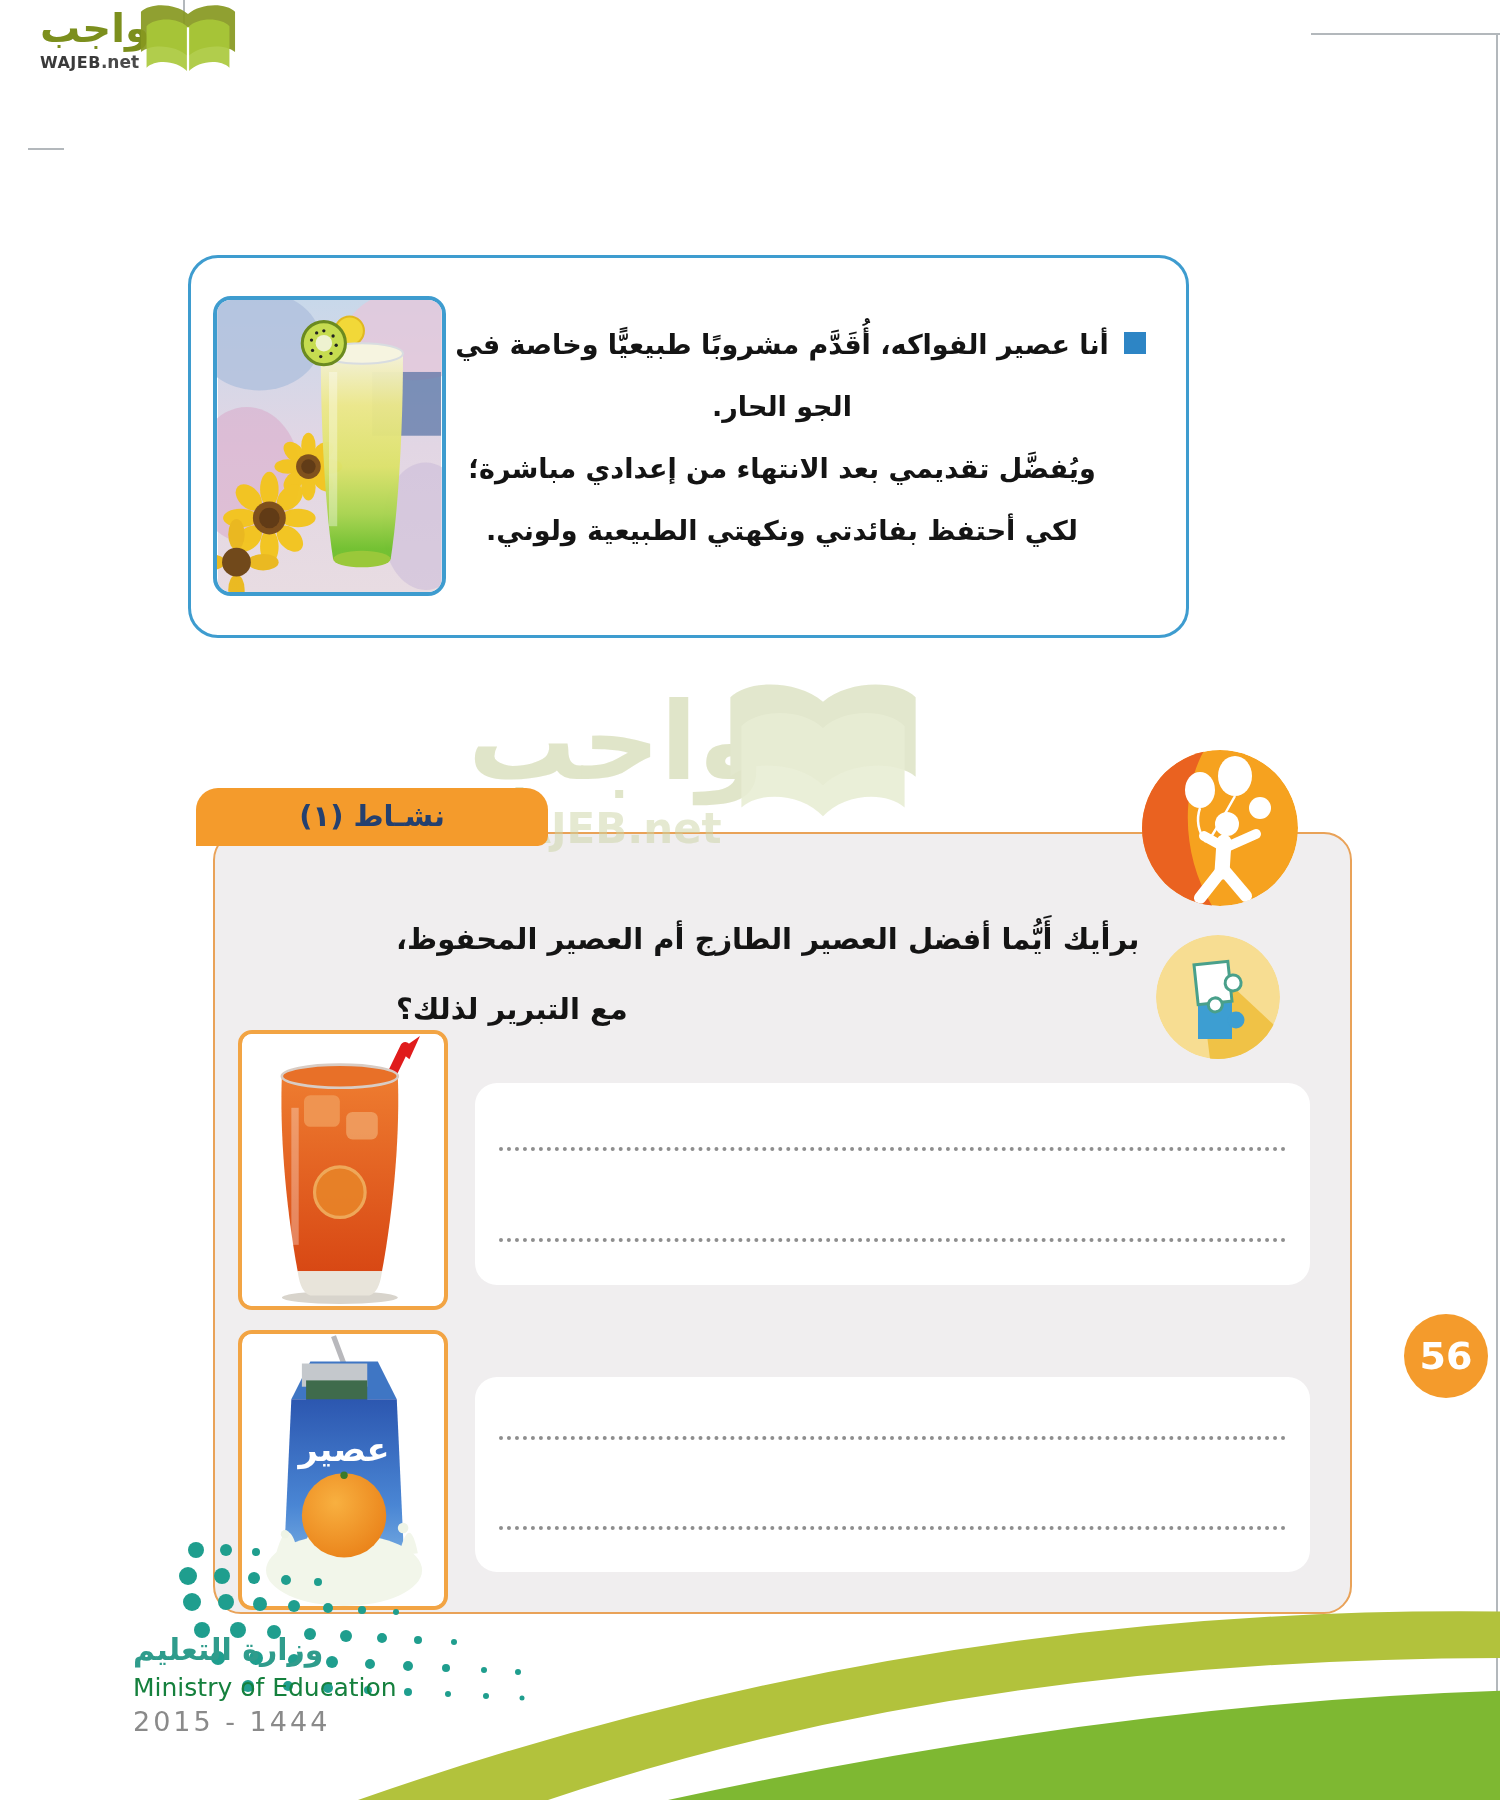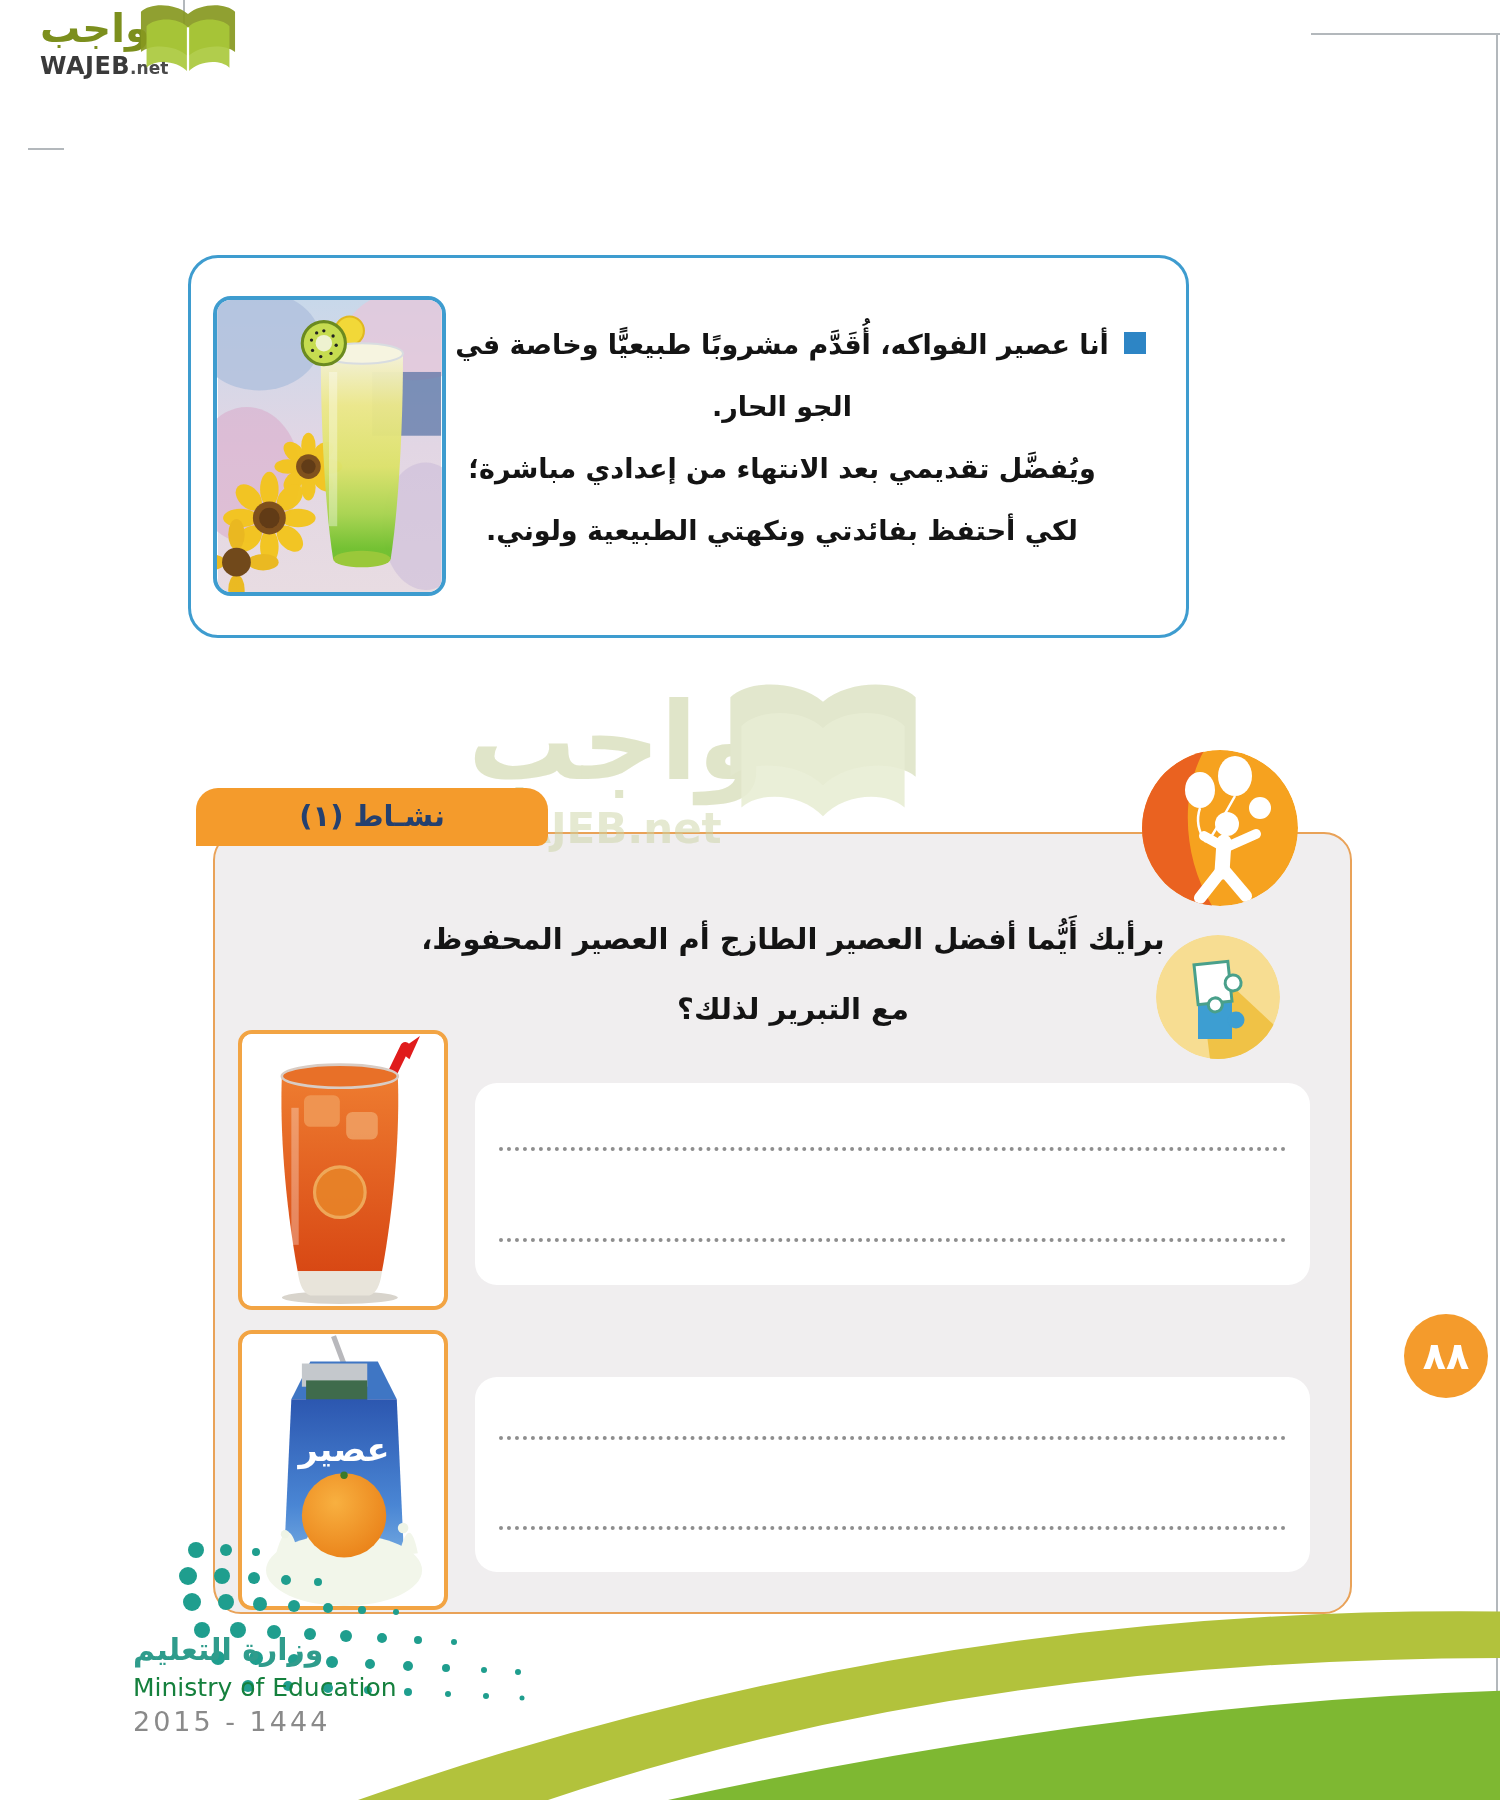--- a/index.html
+++ b/index.html
@@ -3,36 +3,36 @@
 <meta charset="utf-8">
 <style>
   html,body{margin:0;padding:0;background:#fff;}
   #page{position:relative;width:1500px;height:1800px;background:#fff;overflow:hidden;
         font-family:"DejaVu Sans","Liberation Sans",sans-serif;margin-left:28px;}
   .abs{position:absolute;}
   
   .trim{background:#b3b8bc;position:absolute;}
   
   .logo-ar{font-size:40px;font-weight:bold;color:#7c8f1d;line-height:1;}
-  .logo-en{font-size:24px;font-weight:800;color:#3a3a3a;letter-spacing:.5px;}
+  .logo-en{font-size:16px;font-weight:800;color:#3a3a3a;letter-spacing:.5px;}
   .logo-tld{font-size:17px;font-weight:bold;color:#4a4a4a;}
   
   .title-box{left:447px;top:161px;width:485px;height:70px;border:2px solid #7fc2e6;background:#fff;
              text-align:center;line-height:70px;font-size:36px;font-weight:bold;color:#d3232a;z-index:4;}
   
   .intro-box{left:160px;top:255px;width:995px;height:377px;border:3px solid #3e9ccf;border-radius:30px;background:#fff;z-index:1;}
   .photo-frame{border:4px solid #3e9ccf;border-radius:18px;overflow:hidden;background:#fff;z-index:2;}
   .bullet{left:1096px;top:332px;width:22px;height:22px;background:#2d85c5;z-index:4;}
   .intro-text{left:420px;top:314px;width:668px;direction:rtl;text-align:center;z-index:4;color:#141414;}
   .intro-text .ln{height:62px;line-height:62px;font-size:27px;font-weight:bold;white-space:nowrap;}
   
   .tab{left:168px;top:788px;width:352px;height:58px;background:#f49b2c;border-radius:22px 22px 10px 0;
        text-align:center;line-height:56px;font-size:29px;font-weight:bold;color:#24406f;z-index:3;}
   .panel{left:185px;top:832px;width:1135px;height:778px;background:#f0eeef;border:2px solid #e9a258;border-radius:28px;z-index:1;}
-  .question{left:380px;top:904px;width:770px;direction:rtl;text-align:center;z-index:5;color:#141414;}
+  .question{left:368px;top:904px;width:770px;direction:rtl;text-align:left;z-index:5;color:#141414;}
   .question .ln{height:70px;line-height:70px;font-size:29px;font-weight:bold;white-space:nowrap;}
   .img-frame{border:4px solid #f2a444;border-radius:14px;background:#fff;overflow:hidden;z-index:3;}
   .answer-box{width:835px;background:#fff;border-radius:22px;z-index:3;}
   .dotline{position:absolute;left:24px;right:24px;height:0;border-top:4px dotted #8e8e8e;}
   
   .wm{left:440px;top:688px;width:470px;height:180px;opacity:.5;z-index:2;pointer-events:none;}
   .wm-ar{position:absolute;left:0;top:0;font-size:108px;font-weight:bold;color:#c3cc94;line-height:1;}
   .wm-en{position:absolute;left:6px;top:116px;font-size:42px;font-weight:800;color:#ccd4a4;}
   
   .min-ar{font-size:30px;font-weight:bold;color:#2f9c8c;}
@@ -324,21 +324,21 @@
     </g>
   </svg>
 
   <div class="abs" style="left:105px;top:1632px;width:300px;z-index:5;">
     <div class="min-ar">وزارة التعليم</div>
     <div class="min-en">Ministry of Education</div>
     <div class="min-yr">2015 - 1444</div>
   </div>
 
   <div class="abs pagenum">
-    <span>٨٨</span>
+    <span>56</span>
   </div>
 
   <svg class="abs" style="left:0;top:1560px;z-index:3;" width="1500" height="240" viewBox="0 0 1500 240">
     <path d="M330 240 Q900 40 1500 52 L1500 98 Q950 95 520 240 Z" fill="#b2c23c"></path>
     <path d="M640 240 Q1100 140 1500 130 L1500 240 Z" fill="#7eb832"></path>
   </svg>
 
 </div>
 
 </body></html>

